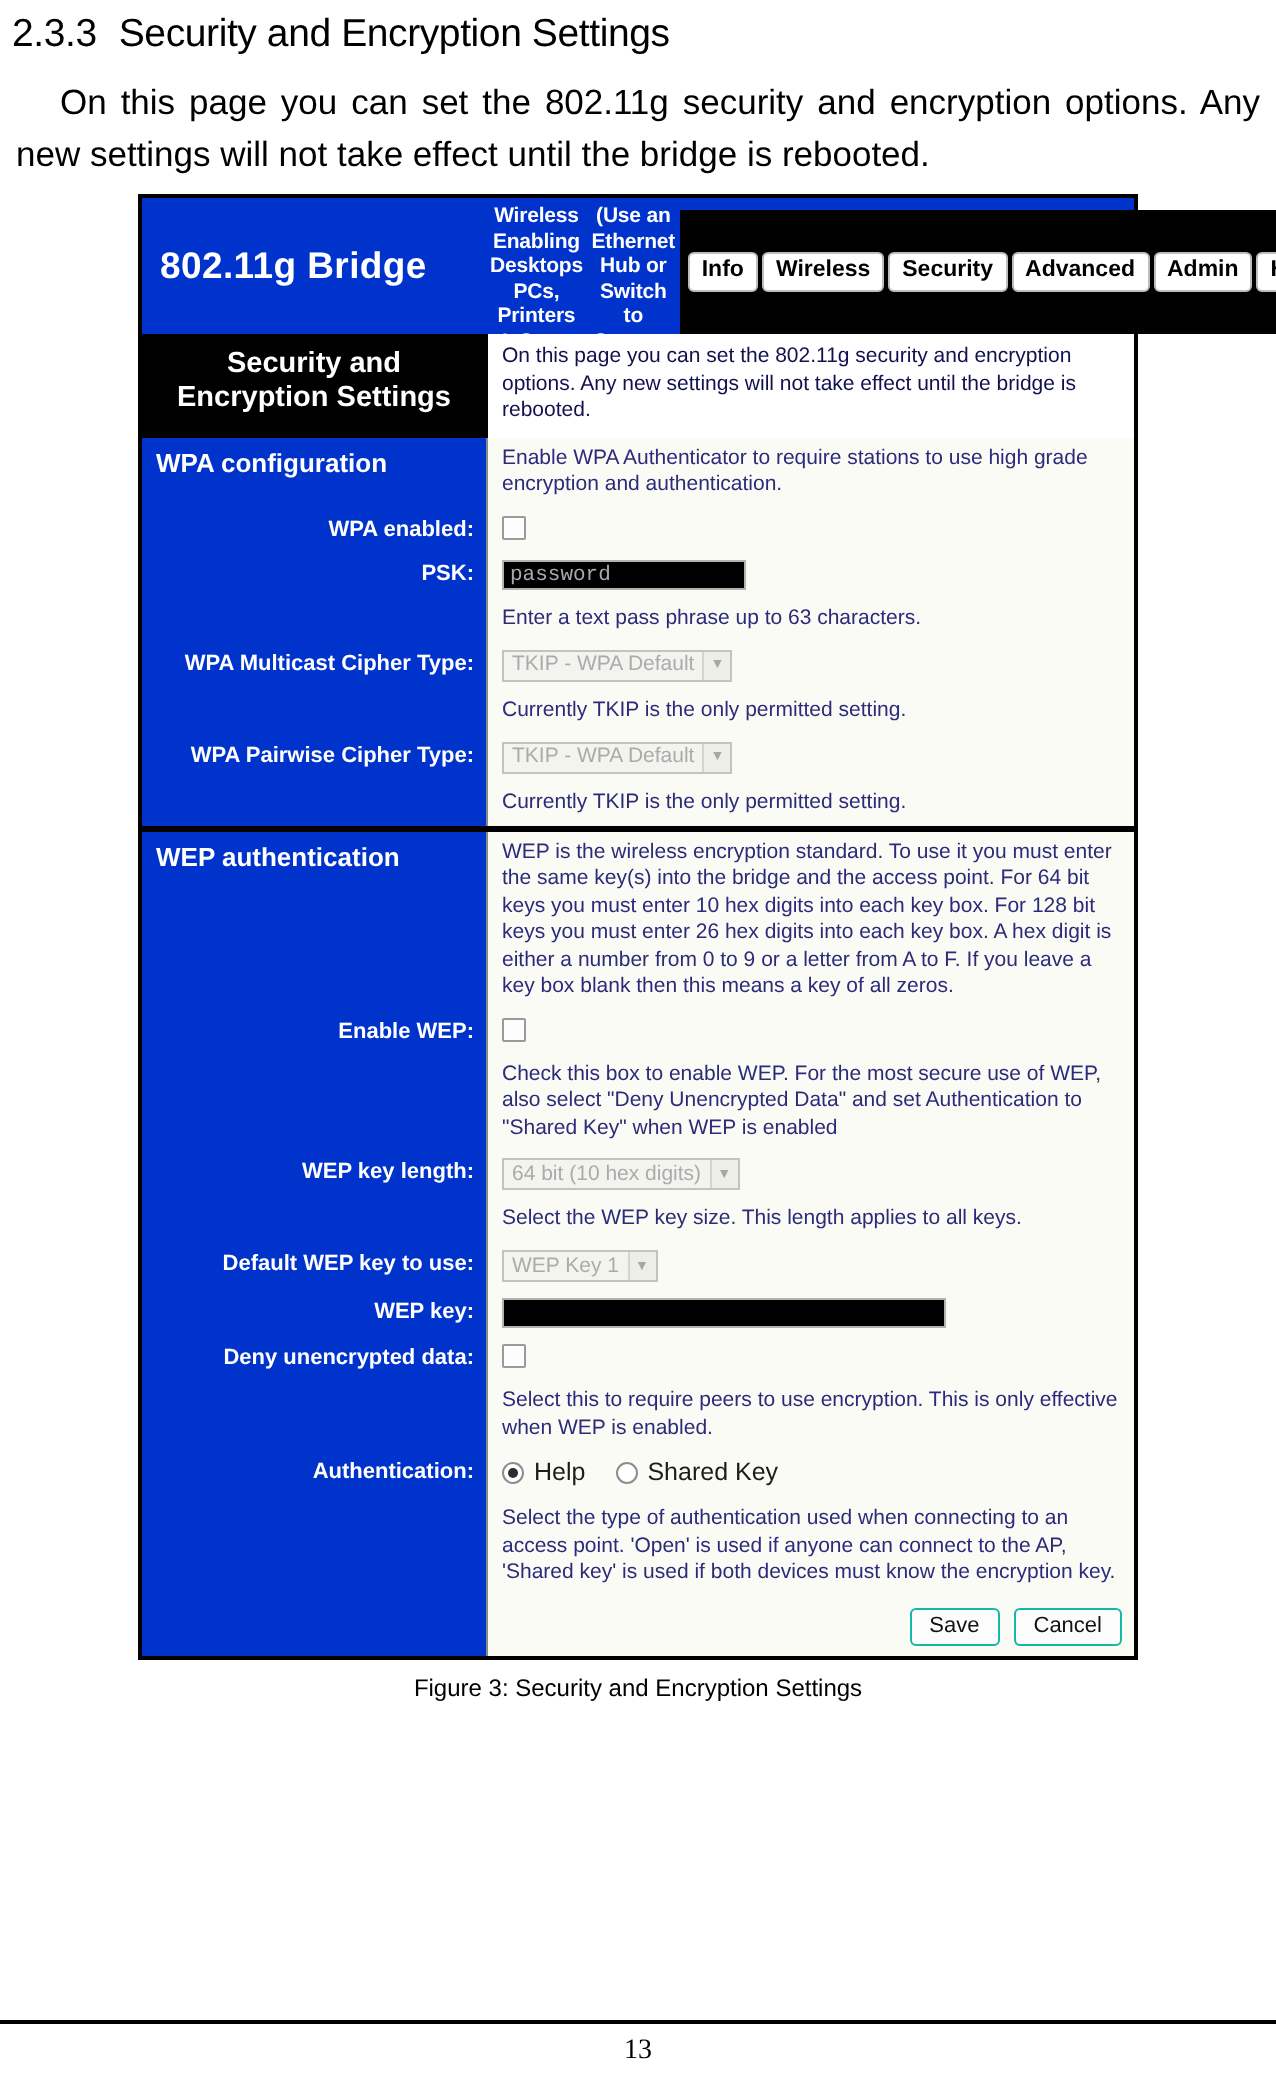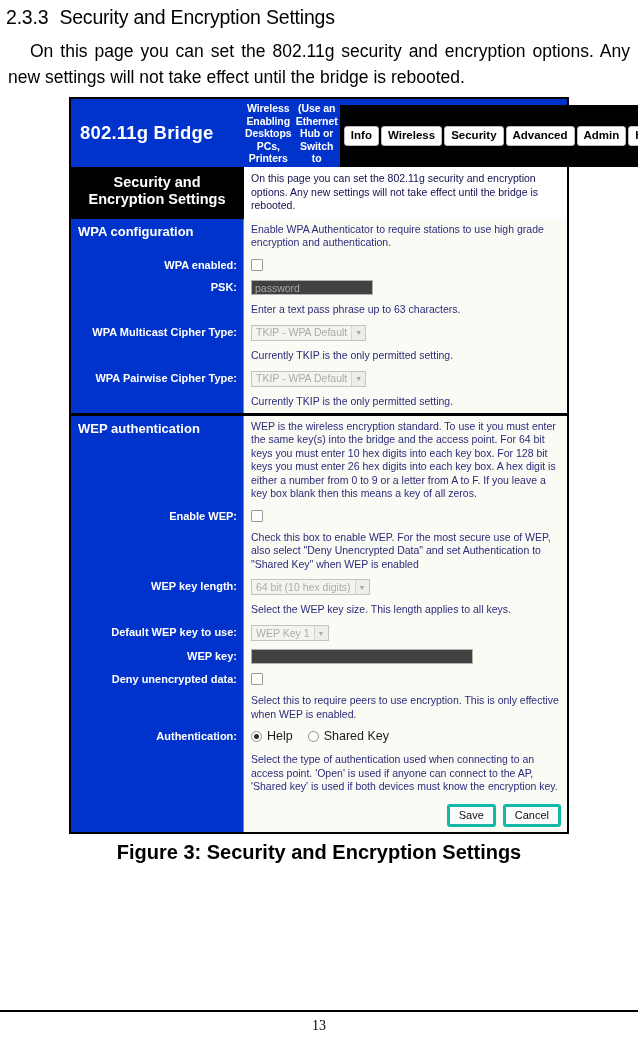--- a/index.html
+++ b/index.html
@@ -187,29 +187,29 @@
     background: #fdfdfd;
     display: inline-block;
     vertical-align: middle;
     box-sizing: border-box;
     border-radius: 1px;
     cursor: pointer;
   }
   .txtbox {
     display: inline-block;
     border: 1px solid #b2b2ae;
-    background: #404040;
+    background: #000000;
     height: 15px;
     line-height: 15px;
     font-size: 10.5px;
     color: #a8a8a8;
     padding: 0 3px;
     box-sizing: border-box;
     vertical-align: middle;
-    font-family: Liberation Sans, sans-serif;
+    font-family: Liberation Mono, monospace;
   }
   .txtbox.wide { width: 222px; color: #000; }
   .txtbox.psk { width: 122px; }
 
   .sel {
     display: inline-flex;
     align-items: center;
     border: 1px solid #c3c3bf;
     background: #f4f4ef;
     height: 16px;
@@ -263,36 +263,35 @@
   }
   .radio-label { margin-right: 10px; font-size: 12.5px; color: #1c1c1c; }
 
   .btnrow {
     display: flex;
     justify-content: flex-end;
     gap: 7px;
     padding: 6px 6px 5px 0;
   }
   .btn {
-    border: 3px solid #14b8a6;
+    border: 1px solid #14b8a6;
     border-radius: 3px;
     background: #fcfcfc;
     font-size: 11px;
     color: #111;
     padding: 1px 9px 2px 9px;
     line-height: 14px;
     cursor: pointer;
   }
 
   
   .caption {
     text-align: center;
-    font-size: 20px;
+    font-size: 12px;
     padding-top: 7px;
-    font-weight: bold;
   }
 
   
   .footer-rule {
     position: absolute;
     left: 0;
     right: 0;
     bottom: 27px;
     height: 2px;
     background: #000;

